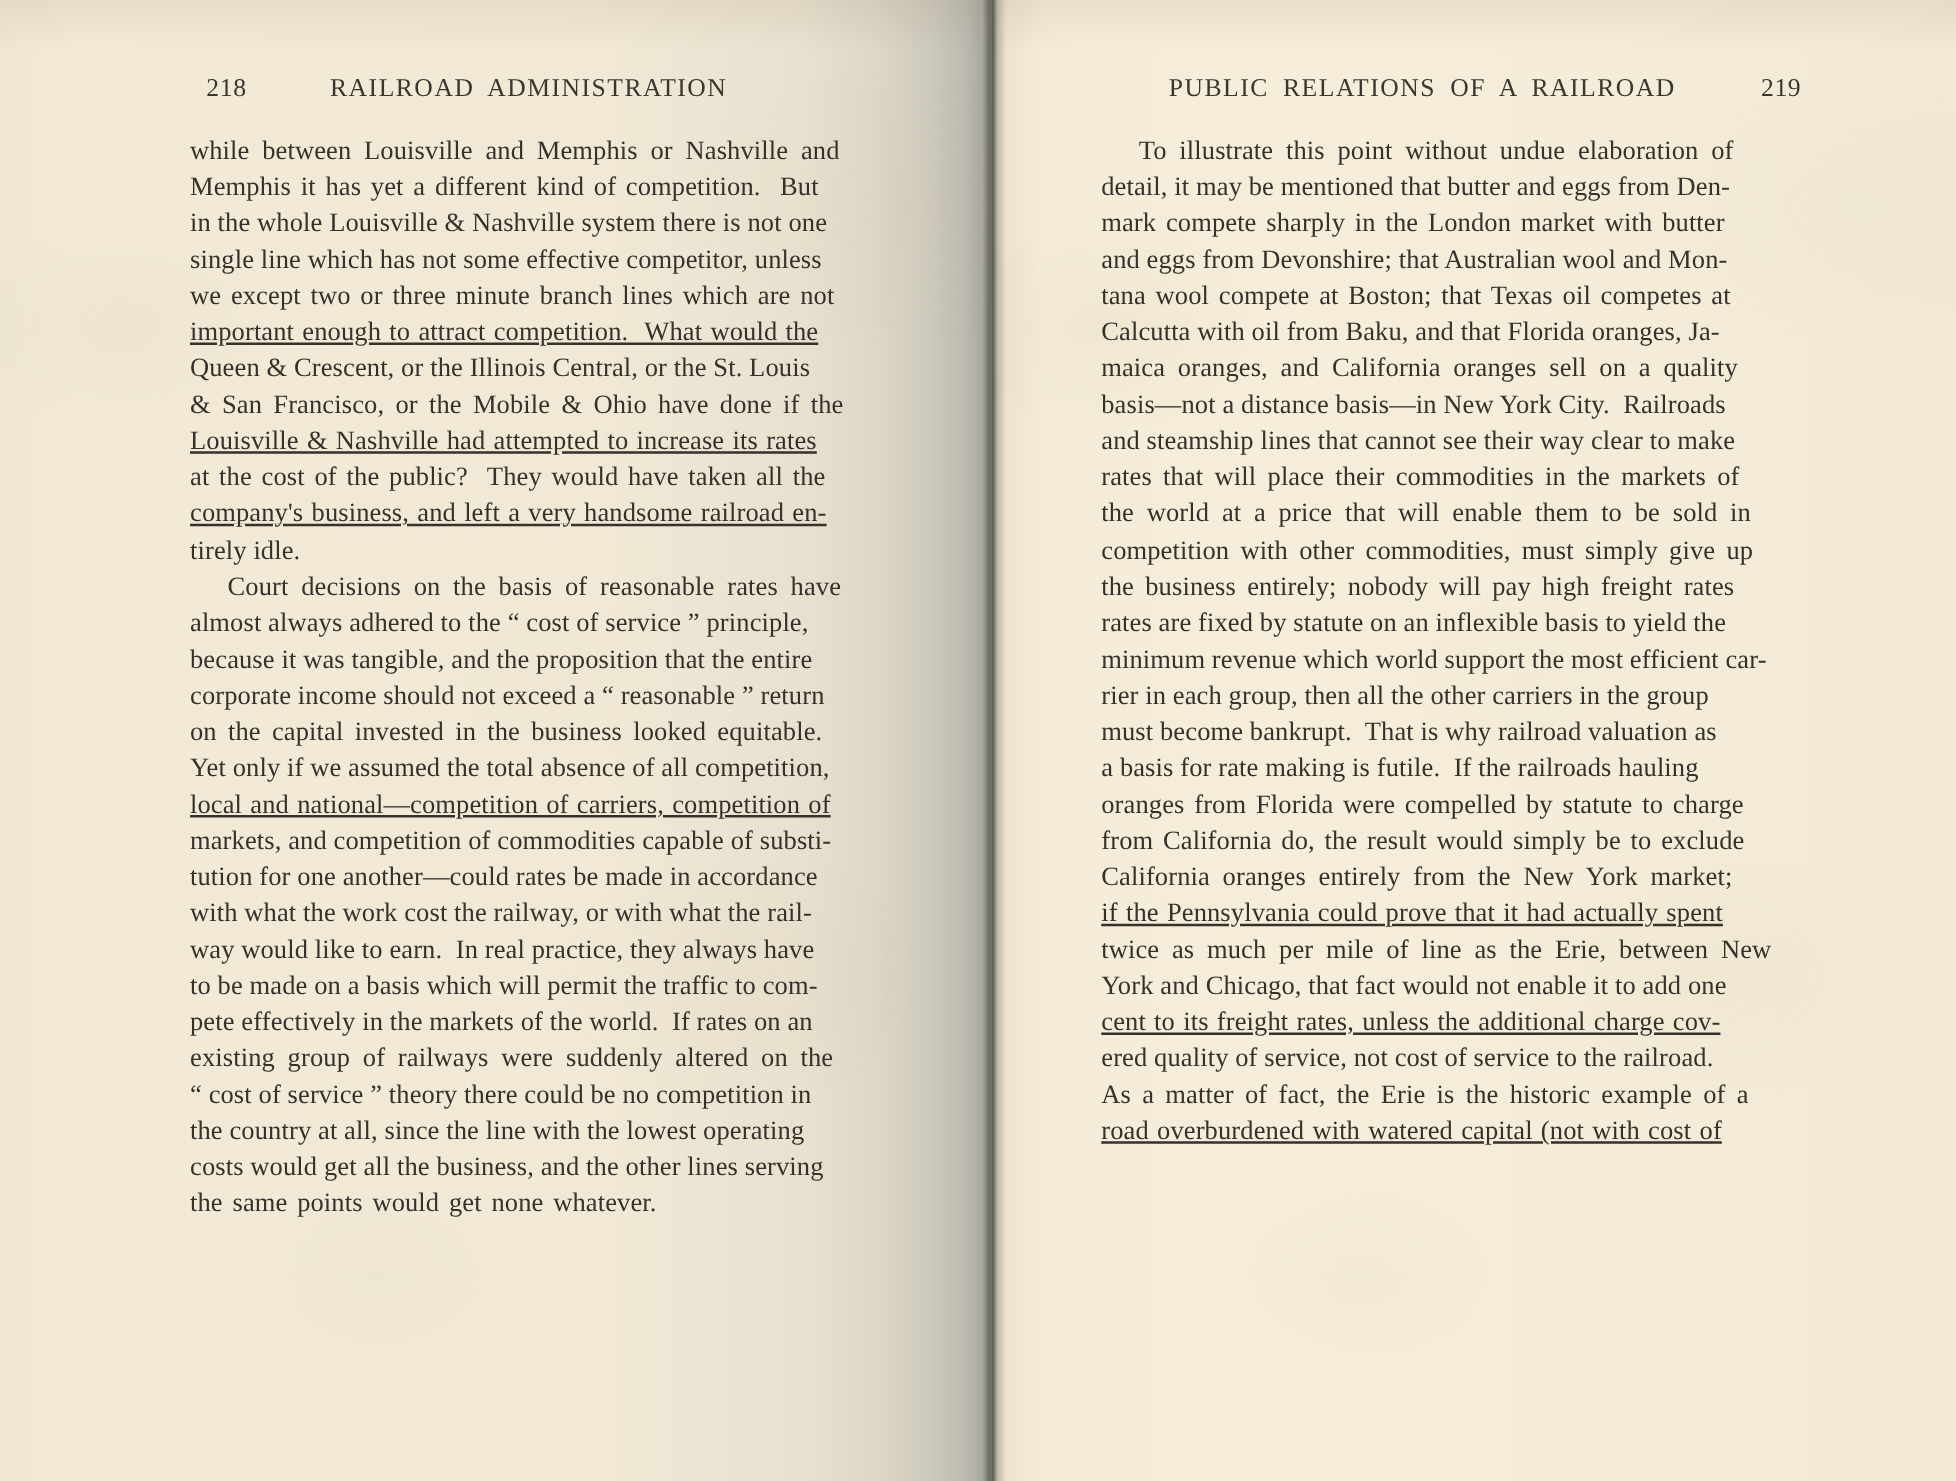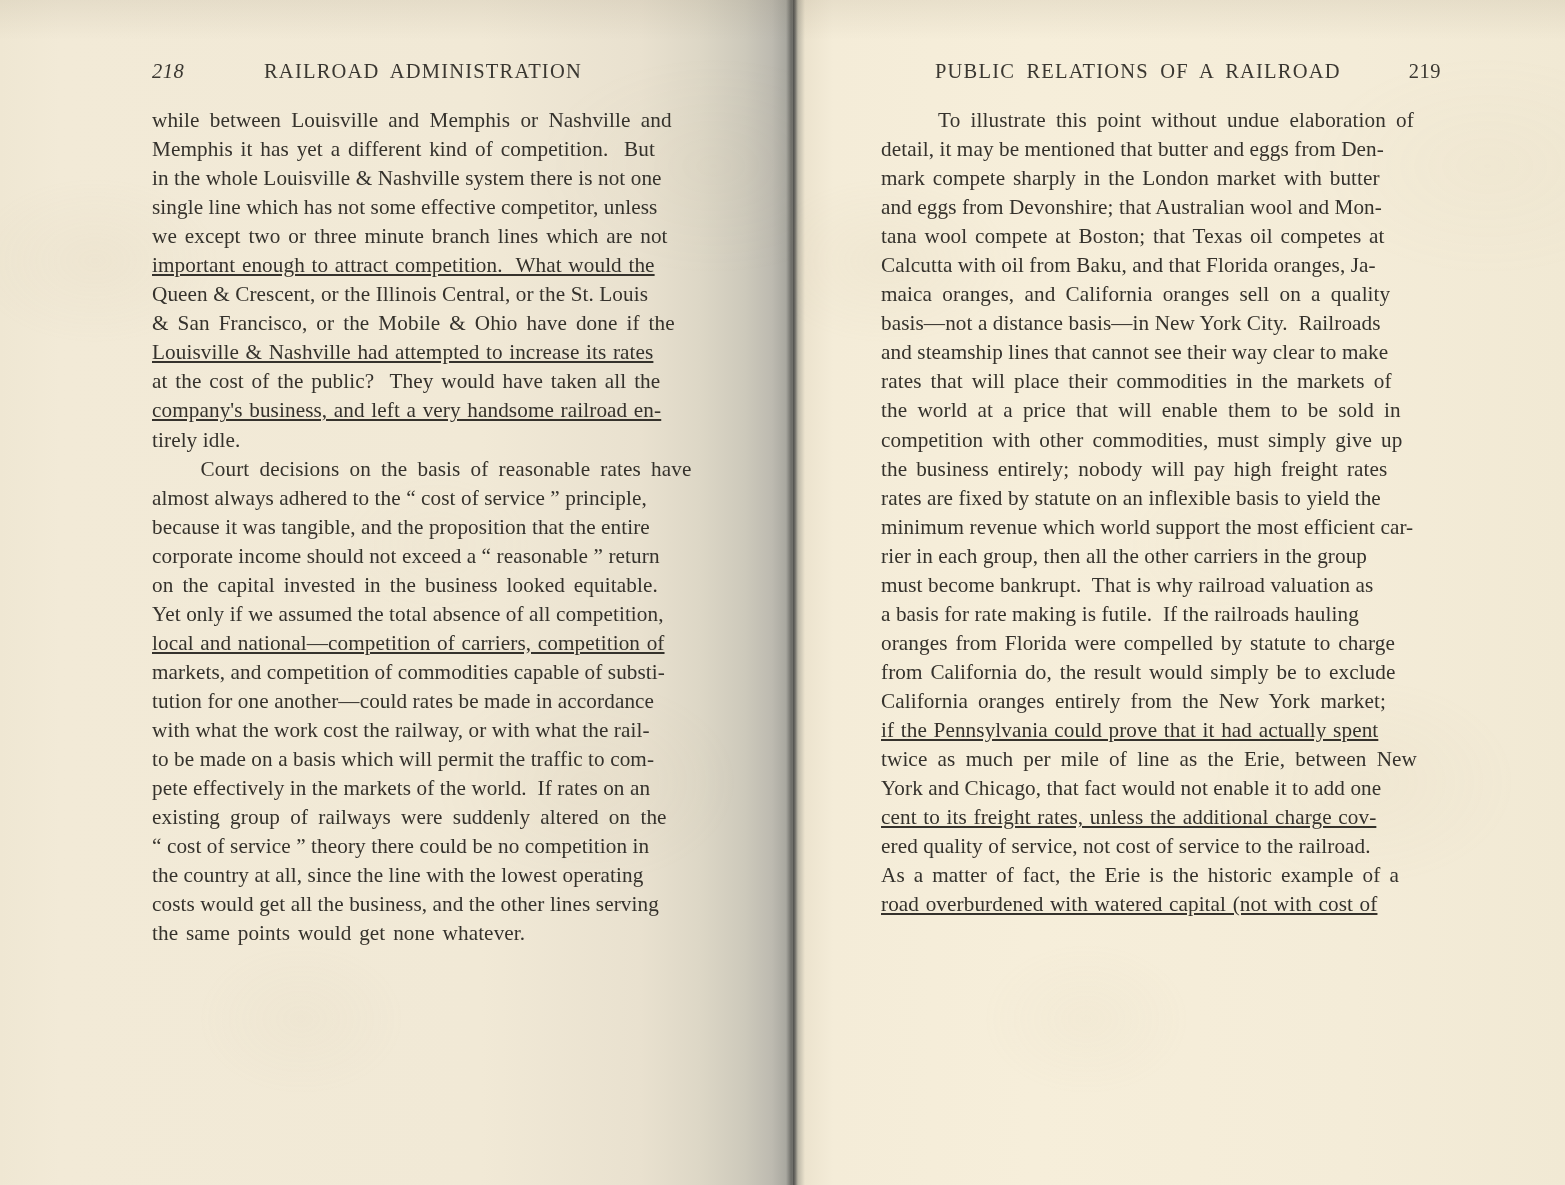--- a/index.html
+++ b/index.html
@@ -88,21 +88,21 @@
     color: #3a3731;
     white-space: nowrap;
   }
   .rh-num {
     position: absolute;
     top: 0;
     font-size: 20.5px;
     letter-spacing: 0.5px;
     color: #3a3731;
   }
-  .rh-num-left  { left: 0; font-style: italic; }
+  .rh-num-left  { left: 13px; }
   .rh-num-right { right: 0; margin-left: 36px; }
   .rh-title-left {
     position: absolute;
     left: 112px;
     top: 0;
   }
   .rh-title-right {
     position: absolute;
     left: 54px;
     top: 0;
@@ -112,21 +112,21 @@
     font-size: 21.2px;
     line-height: 29.05px;
     color: #35322c;
   }
   .tline {
     white-space: pre;
     display: block;
     height: 29.05px;
     letter-spacing: 0.1px;
   }
-  .tline.indent { padding-left: 30px; text-align: center; }
+  .tline.indent { padding-left: 30px; }
 
   
   .ws0  { word-spacing: 0px; }
   .ws1  { word-spacing: 1.2px; text-decoration: underline; }
   .ws2  { word-spacing: 2.4px; }
   .ws3  { word-spacing: 3.6px; }
   .ws4  { word-spacing: 4.8px; }
 </style>
 </head>
 <body>
@@ -164,20 +164,21 @@
         <span class="tline ws4 indent">Court decisions on the basis of reasonable rates have</span>
         <span class="tline ws0">almost always adhered to the “ cost of service ” principle,</span>
         <span class="tline ws0">because it was tangible, and the proposition that the entire</span>
         <span class="tline ws0">corporate income should not exceed a “ reasonable ” return</span>
         <span class="tline ws3">on the capital invested in the business looked equitable.</span>
         <span class="tline ws0">Yet only if we assumed the total absence of all competition,</span>
         <span class="tline ws1">local and national—competition of carriers, competition of</span>
         <span class="tline ws0">markets, and competition of commodities capable of substi-</span>
         <span class="tline ws0">tution for one another—could rates be made in accordance</span>
         <span class="tline ws0">with what the work cost the railway, or with what the rail-</span>
+        <span class="tline ws0">way would like to earn.  In real practice, they always have</span>
         <span class="tline ws0">to be made on a basis which will permit the traffic to com-</span>
         <span class="tline ws0">pete effectively in the markets of the world.  If rates on an</span>
         <span class="tline ws4">existing group of railways were suddenly altered on the</span>
         <span class="tline ws0">“ cost of service ” theory there could be no competition in</span>
         <span class="tline ws0">the country at all, since the line with the lowest operating</span>
         <span class="tline ws0">costs would get all the business, and the other lines serving</span>
         <span class="tline ws2">the same points would get none whatever.</span>
       </div>
   </div>
 

